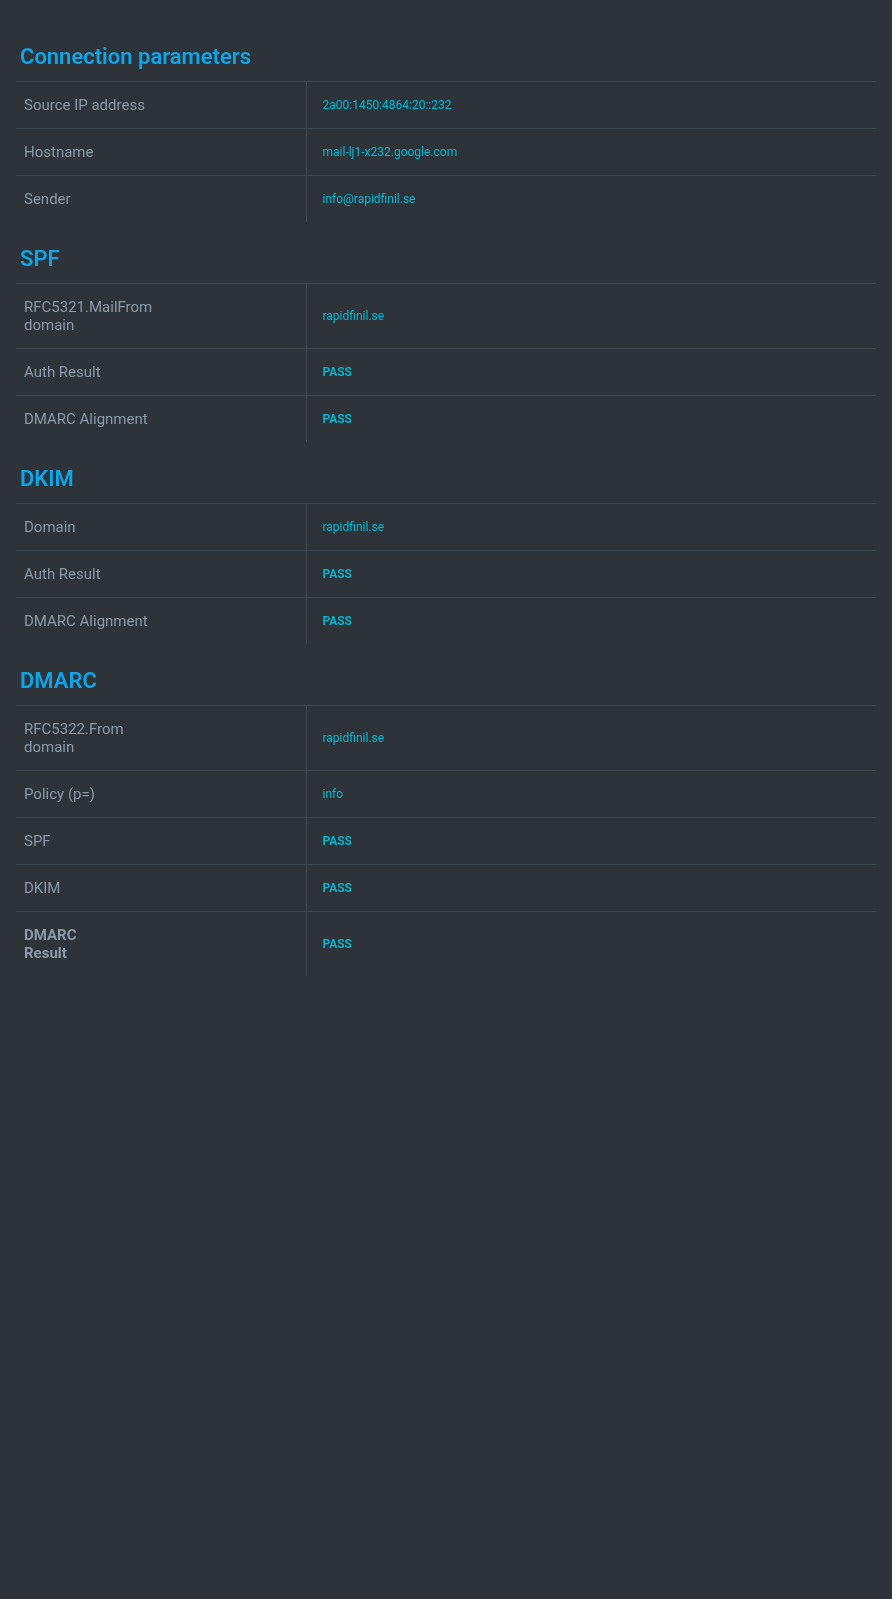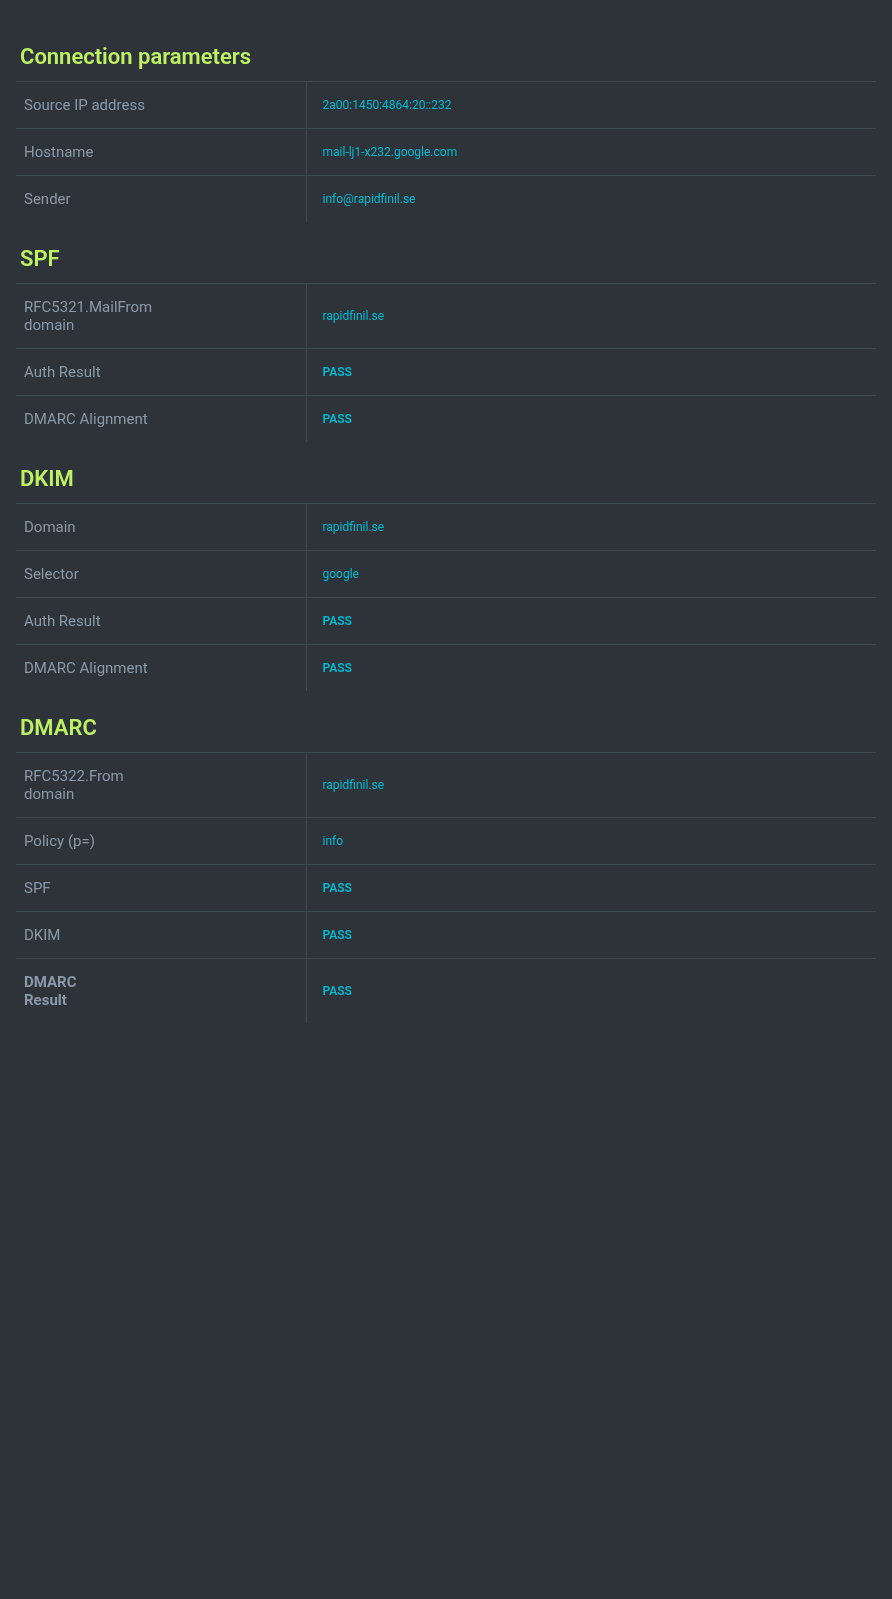--- a/index.html
+++ b/index.html
@@ -15,21 +15,21 @@
       font-size: 16px;
       width: 892px;
       min-height: 1599px;
     }
 
     .page-container {
       padding: 20px 16px;
     }
 
     .section-title {
-      color: #bef264;
+      color: #0ea5e9;
       font-size: 22px;
       font-weight: 600;
       padding: 16px 0 12px 4px;
       margin-top: 8px;
     }
 
     .data-table {
       width: 100%;
       border-collapse: collapse;
       margin-bottom: 8px;
@@ -120,24 +120,20 @@
 
   <div>
     <div class="section-title">DKIM</div>
     <table class="data-table">
       <tbody>
         <tr>
           <td class="label-cell">Domain</td>
           <td class="value-cell value-cyan">rapidfinil.se</td>
         </tr>
         <tr>
-          <td class="label-cell">Selector</td>
-          <td class="value-cell value-cyan">google</td>
-        </tr>
-        <tr>
           <td class="label-cell">Auth Result</td>
           <td class="value-cell value-green">PASS</td>
         </tr>
         <tr>
           <td class="label-cell">DMARC Alignment</td>
           <td class="value-cell value-green">PASS</td>
         </tr>
       </tbody>
     </table>
   </div>

